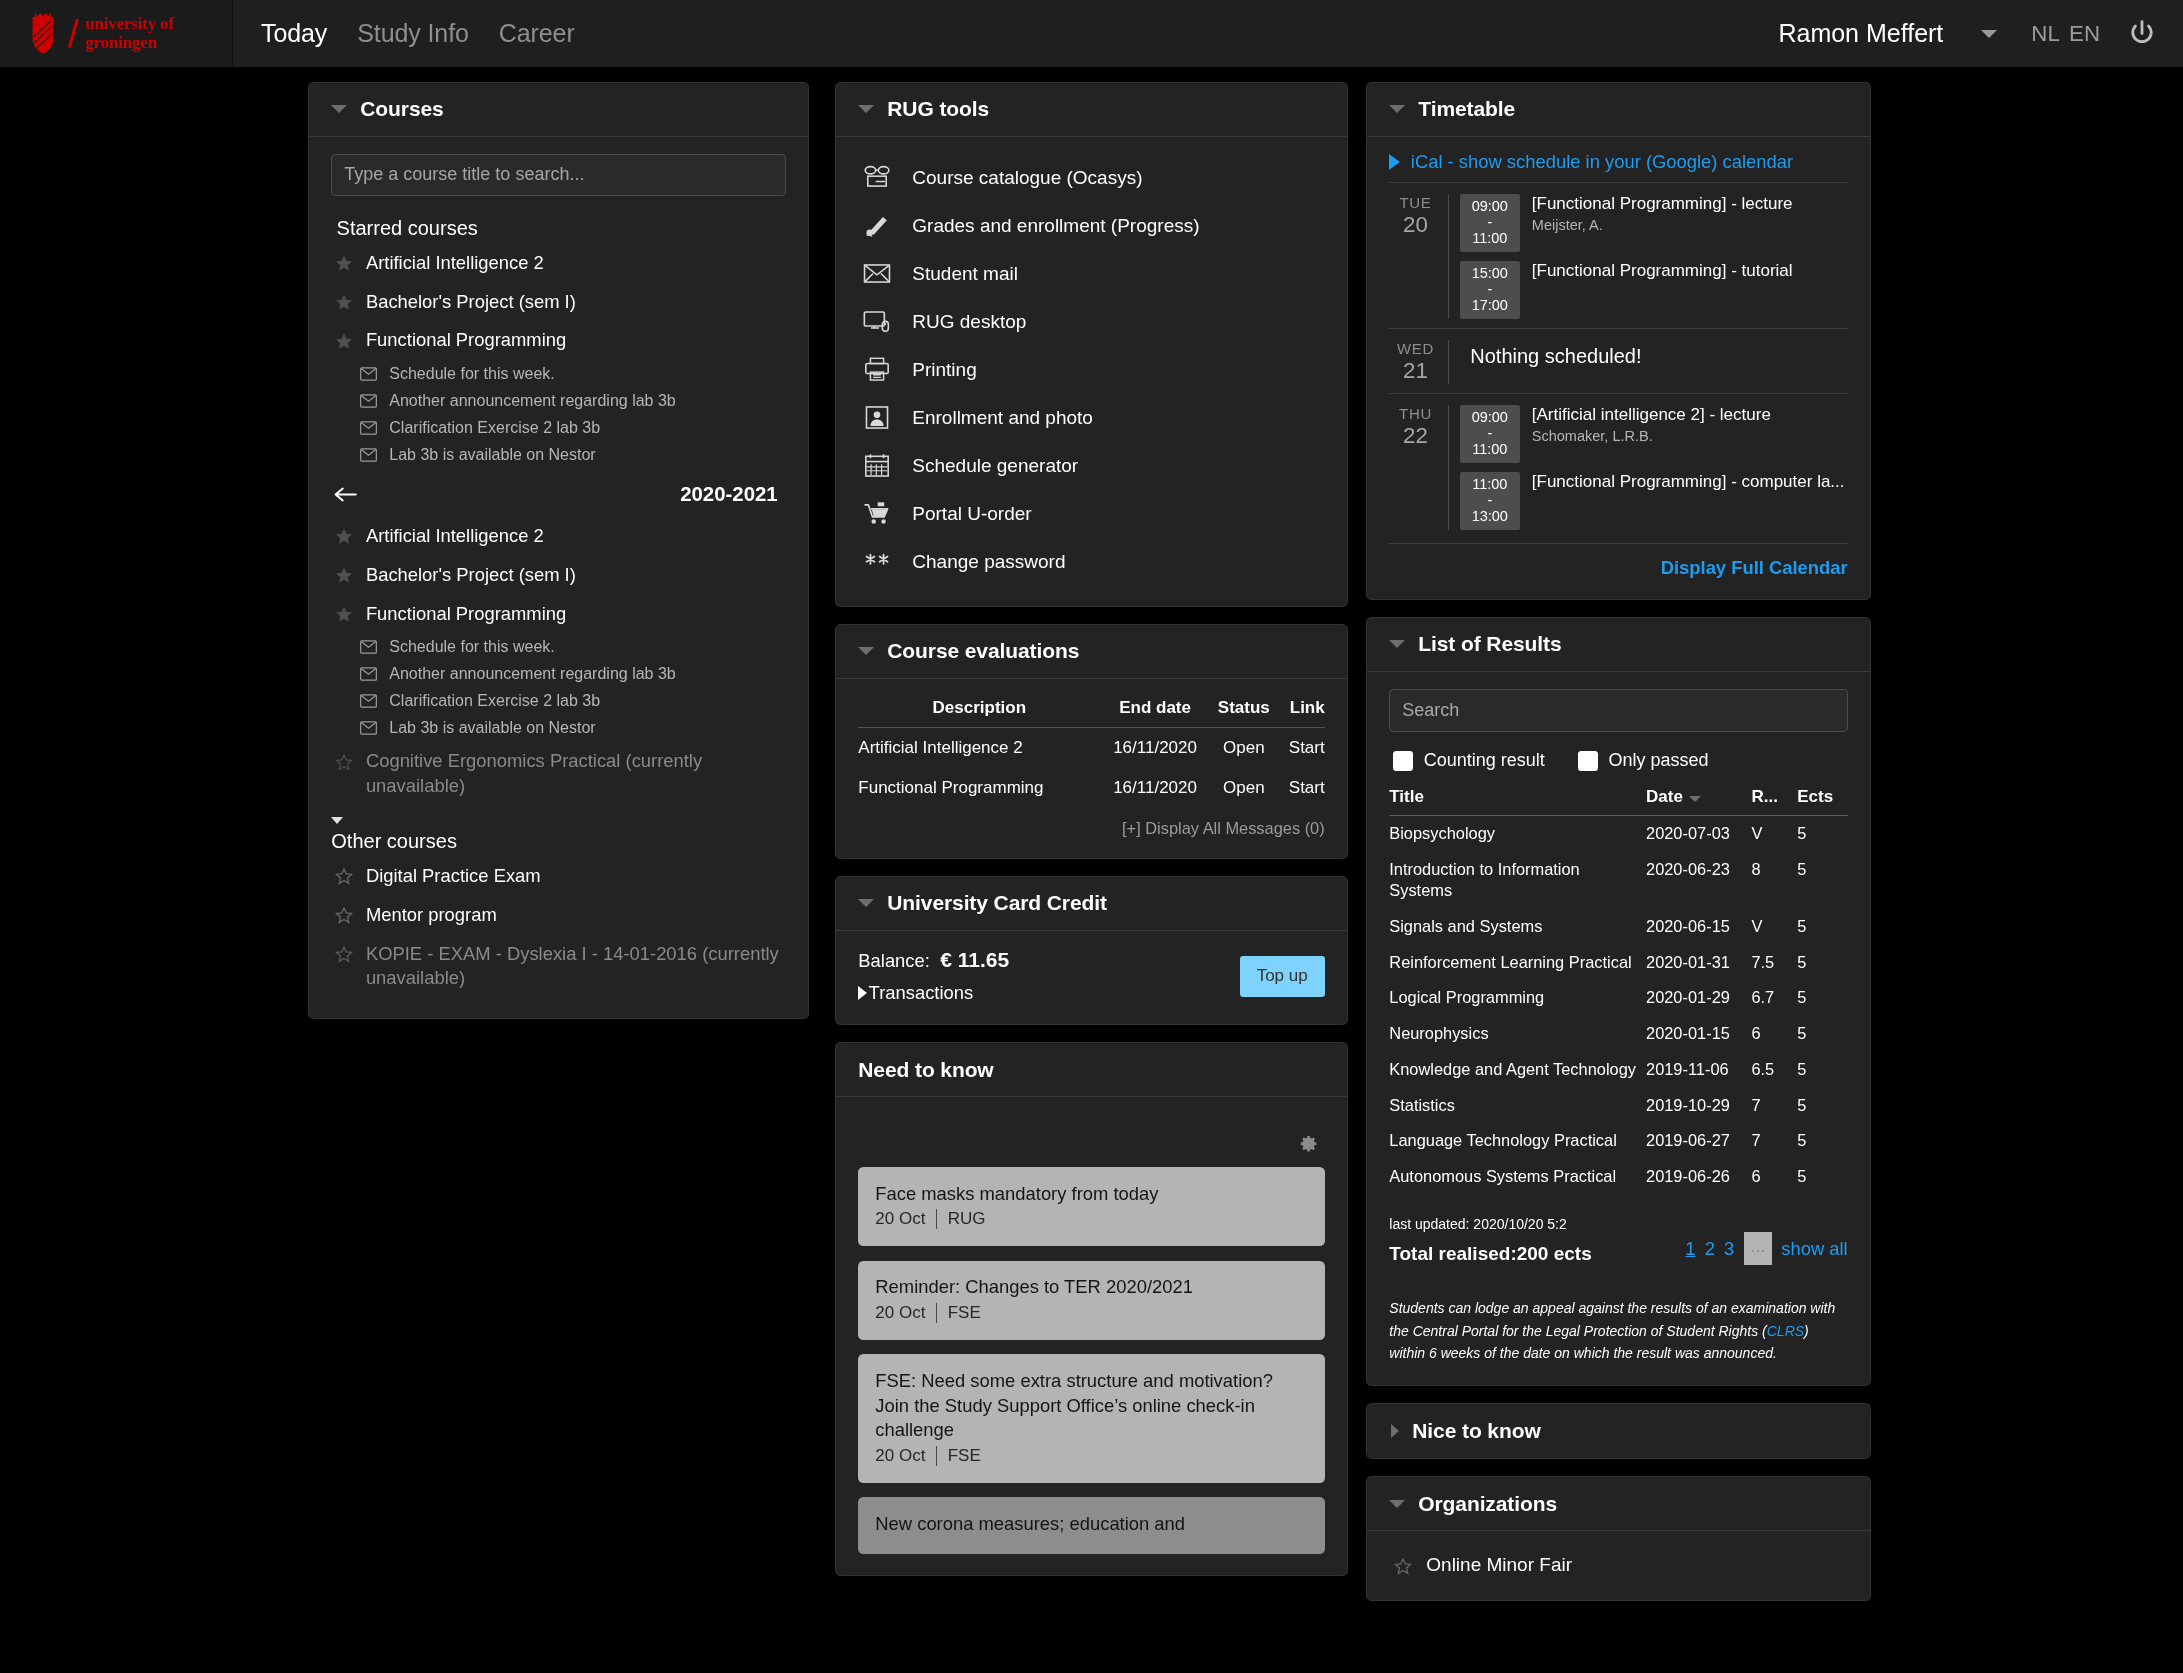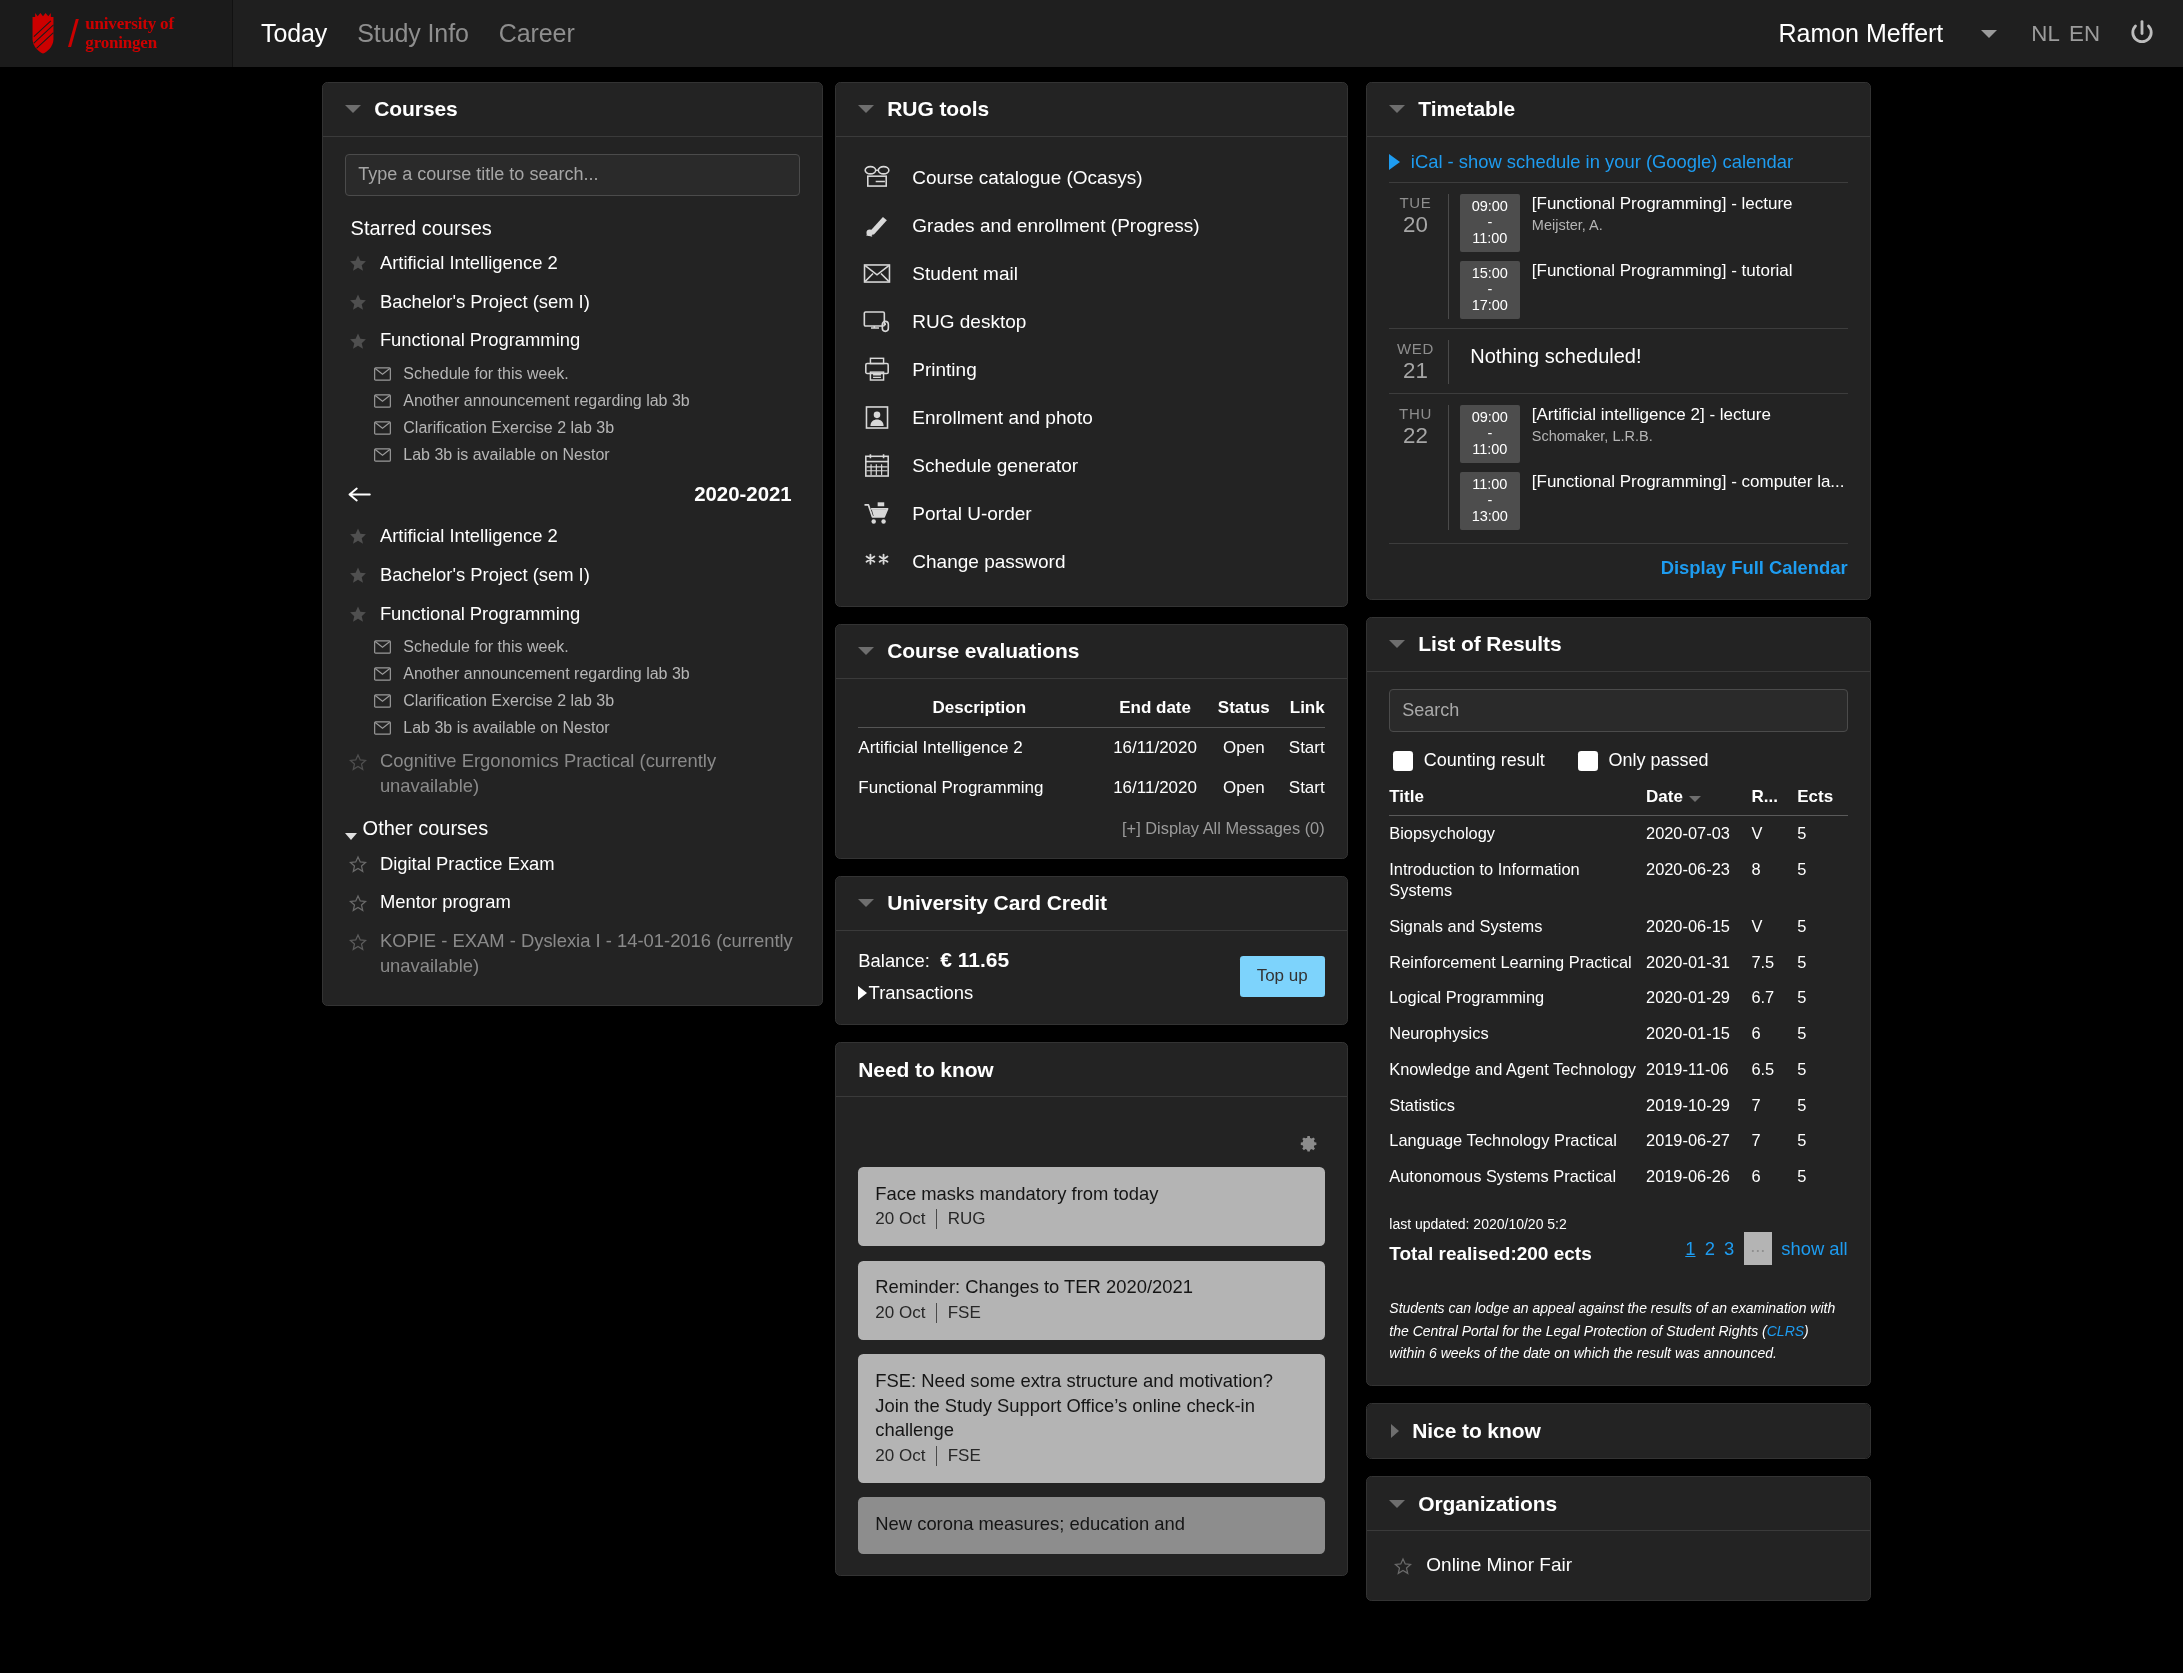--- a/index.html
+++ b/index.html
@@ -49,21 +49,21 @@
   .lang:last-of-type { margin-right: 29px; }
   .power { width: 26px; height: 29px; cursor: pointer; }
 
   
   .columns {
     position: absolute; top: 67px; left: 0;
     width: 2183px; height: 1606px;
     padding: 14.5px 0 0 0;
   }
   .col { position: absolute; top: 14.5px; }
-  .col-1 { left: 322px;  width: 501px; }
+  .col-1 { left: 308px;  width: 501px; }
   .col-2 { left: 835px; width: 513px; }
   .col-3 { left: 1366px; width: 505px; }
 
   .panel {
     background: #232323;
     border: 0.7px solid #333;
     border-radius: 5.3px;
     margin-bottom: 17px;
     overflow: hidden;
   }
@@ -110,22 +110,22 @@
   }
   .env { width: 17px; height: 14px; flex: none; }
   .msg-text { color: #b6b6b6; font-size: 16px; }
   .yearbar {
     display: flex; align-items: center; justify-content: space-between;
     padding: 14.5px 8px 10.5px 2.6px;
   }
   .back-arrow { width: 24px; height: 17px; cursor: pointer; }
   .year-label { color: #fff; font-size: 20.4px; font-weight: 700; }
   .other-head {
-    display: flex; align-items: flex-end; gap: 5.3px;
-    margin: 12px 0 4px 0; cursor: pointer;
+    display: flex; align-items: flex-start; gap: 5.3px;
+    margin: 12px 0 4px 0; cursor: pointer; flex-direction: column;
   }
   .other-head .tri-dn { border-top-color: #e0e0e0; border-left-width: 6.6px; border-right-width: 6.6px; border-top-width: 7.2px;}
   .other-head span { color: #fff; font-size: 20px; }
 
   
   .tool-row {
     display: flex; align-items: center; gap: 20px;
     padding: 10px 0 10px 4px; cursor: pointer;
   }
   .tool-ico { width: 30px; height: 28px; flex: none; display:flex; align-items:center; justify-content:center;}

